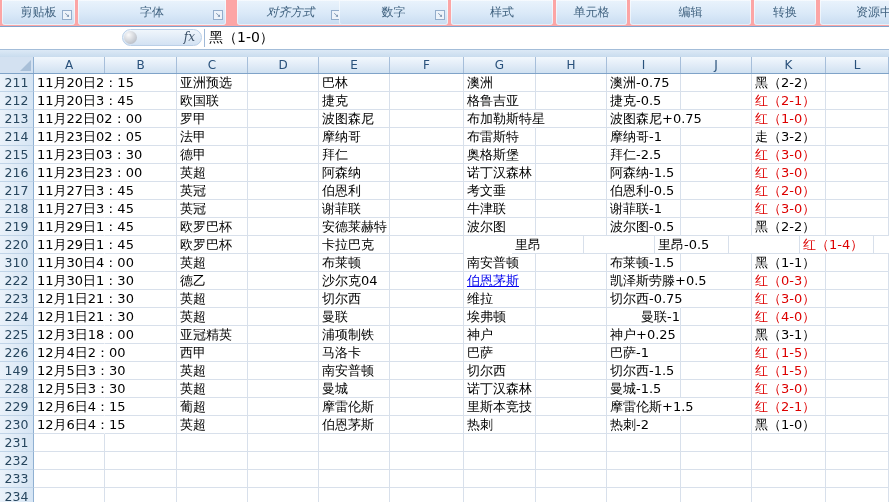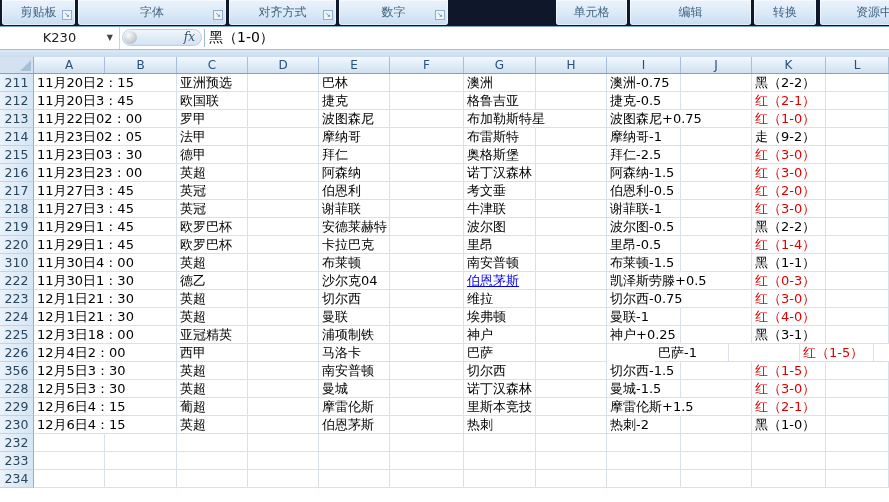--- a/index.html
+++ b/index.html
@@ -1,20 +1,20 @@
 <!DOCTYPE html>
 <html style="--result-red: #dd0000; --hyperlink: #0000ee;"><head>
 <meta charset="utf-8">
 <style>
   html,body{margin:0;padding:0;}
   body{width:889px;height:502px;overflow:hidden;font-family:"DejaVu Sans",sans-serif;background:#fff;}
   #app{position:relative;width:889px;height:502px;overflow:hidden;}
 
   
-  #ribbon{position:relative;height:26px;background:#0f172a;border-bottom:1px solid #7ea2cc;padding-left:28px;}
+  #ribbon{position:relative;height:26px;background:#fca5a5;border-bottom:1px solid #7ea2cc;padding-left:28px;}
   .rgroup{position:absolute;top:0;height:25px;border-radius:0 0 3px 3px;
     background:linear-gradient(to bottom,#eaf3fc,#dae9f8 55%,#c8dcf1);
     box-shadow:inset 0 0 0 1px rgba(255,255,255,.55);
     display:flex;align-items:center;justify-content:center;}
   .rgroup .glabel{font-size:12px;color:#3f617f;white-space:nowrap;}
   .launcher{position:absolute;right:3px;bottom:5px;width:10px;height:10px;box-sizing:border-box;
     border:1px solid #93adcb;background:#edf3fa;color:#5f7c9e;font-size:7px;line-height:8px;text-align:center;}
 
   
   #fbar{position:relative;height:22px;background:#fff;border-bottom:1px solid #a3bdd9;}
@@ -61,47 +61,46 @@
 
   <div id="ribbon">
       <div class="rgroup" style="left: 2px; width: 73px;">
         <span class="glabel">剪贴板</span>
         <div class="launcher">↘</div>
       </div>
       <div class="rgroup" style="left: 78px; width: 148px;">
         <span class="glabel">字体</span>
         <div class="launcher">↘</div>
       </div>
-      <div class="rgroup" style="left: 229px; width: 107px;">
+      <div class="rgroup" style="left: 237px; width: 107px; font-style: italic;">
         <span class="glabel">对齐方式</span>
         <div class="launcher">↘</div>
       </div>
       <div class="rgroup" style="left: 339px; width: 109px;">
         <span class="glabel">数字</span>
         <div class="launcher">↘</div>
       </div>
+      <div class="rgroup" style="left: 451px; width: 102px;">
+        <span class="glabel">样式</span>
+      </div>
       <div class="rgroup" style="left: 556px; width: 71px;">
         <span class="glabel">单元格</span>
       </div>
       <div class="rgroup" style="left: 630px; width: 121px;">
         <span class="glabel">编辑</span>
       </div>
       <div class="rgroup" style="left: 754px; width: 62px;">
         <span class="glabel">转换</span>
       </div>
       <div class="rgroup" style="left: 820px; width: 120px;">
         <span class="glabel">资源中心</span>
       </div>
     </div>
 
   <div id="fbar">
-    <div id="namebox">
-      <span>K230</span>
-      <span class="arrow">▼</span>
-    </div>
     <div id="fpill">
       <span class="ball"></span>
       <span class="fx">fx</span>
     </div>
     <div id="fsep"></div>
     <div id="fcontent">黑（1-0）</div>
   </div>
 
   <div id="gap"></div>
 
@@ -174,21 +173,21 @@
           <div class="cell spill" style="width: 71px;">11月23日02：05</div>
           <div class="cell" style="width: 72px;"></div>
           <div class="cell" style="width: 71px;">法甲</div>
           <div class="cell" style="width: 71px;"></div>
           <div class="cell" style="width: 71px;">摩纳哥</div>
           <div class="cell" style="width: 74px;"></div>
           <div class="cell" style="width: 72px;">布雷斯特</div>
           <div class="cell" style="width: 71px;"></div>
           <div class="cell" style="width: 74px;">摩纳哥-1</div>
           <div class="cell" style="width: 71px;"></div>
-          <div class="cell" style="width: 74px;">走（9-2）</div>
+          <div class="cell" style="width: 74px;">走（3-2）</div>
           <div class="cell" style="width: 63px;"></div>
         </div>
         <div class="row">
           <div class="rowhead">215</div>
           <div class="cell spill" style="width: 71px;">11月23日03：30</div>
           <div class="cell" style="width: 72px;"></div>
           <div class="cell" style="width: 71px;">德甲</div>
           <div class="cell" style="width: 71px;"></div>
           <div class="cell" style="width: 71px;">拜仁</div>
           <div class="cell" style="width: 74px;"></div>
@@ -260,21 +259,21 @@
           <div class="cell" style="width: 63px;"></div>
         </div>
         <div class="row">
           <div class="rowhead">220</div>
           <div class="cell spill" style="width: 71px;">11月29日1：45</div>
           <div class="cell" style="width: 72px;"></div>
           <div class="cell" style="width: 71px;">欧罗巴杯</div>
           <div class="cell" style="width: 71px;"></div>
           <div class="cell" style="width: 71px;">卡拉巴克</div>
           <div class="cell" style="width: 74px;"></div>
-          <div class="cell" style="width: 72px;">里昂</div>
+          <div class="cell" style="width: 72px; margin-left: 48px;">里昂</div>
           <div class="cell" style="width: 71px;"></div>
           <div class="cell" style="width: 74px;">里昂-0.5</div>
           <div class="cell" style="width: 71px;"></div>
           <div class="cell red" style="width: 74px;">红（1-4）</div>
           <div class="cell" style="width: 63px;"></div>
         </div>
         <div class="row">
           <div class="rowhead">310</div>
           <div class="cell spill" style="width: 71px;">11月30日4：00</div>
           <div class="cell" style="width: 72px;"></div>
@@ -322,21 +321,21 @@
         <div class="row">
           <div class="rowhead">224</div>
           <div class="cell spill" style="width: 71px;">12月1日21：30</div>
           <div class="cell" style="width: 72px;"></div>
           <div class="cell" style="width: 71px;">英超</div>
           <div class="cell" style="width: 71px;"></div>
           <div class="cell" style="width: 71px;">曼联</div>
           <div class="cell" style="width: 74px;"></div>
           <div class="cell" style="width: 72px;">埃弗顿</div>
           <div class="cell" style="width: 71px;"></div>
-          <div class="cell" style="width: 74px;">曼联-1</div>
+          <div class="cell" style="width: 74px; text-align: right;">曼联-1</div>
           <div class="cell" style="width: 71px;"></div>
           <div class="cell red" style="width: 74px;">红（4-0）</div>
           <div class="cell" style="width: 63px;"></div>
         </div>
         <div class="row">
           <div class="rowhead">225</div>
           <div class="cell spill" style="width: 71px;">12月3日18：00</div>
           <div class="cell" style="width: 72px;"></div>
           <div class="cell" style="width: 71px;">亚冠精英</div>
           <div class="cell" style="width: 71px;"></div>
@@ -352,27 +351,27 @@
         <div class="row">
           <div class="rowhead">226</div>
           <div class="cell spill" style="width: 71px;">12月4日2：00</div>
           <div class="cell" style="width: 72px;"></div>
           <div class="cell" style="width: 71px;">西甲</div>
           <div class="cell" style="width: 71px;"></div>
           <div class="cell" style="width: 71px;">马洛卡</div>
           <div class="cell" style="width: 74px;"></div>
           <div class="cell" style="width: 72px;">巴萨</div>
           <div class="cell" style="width: 71px;"></div>
-          <div class="cell" style="width: 74px; margin-left: 48px;">巴萨-1</div>
+          <div class="cell" style="width: 74px;">巴萨-1</div>
           <div class="cell" style="width: 71px;"></div>
           <div class="cell red" style="width: 74px;">红（1-5）</div>
           <div class="cell" style="width: 63px;"></div>
         </div>
         <div class="row">
-          <div class="rowhead">356</div>
+          <div class="rowhead">149</div>
           <div class="cell spill" style="width: 71px;">12月5日3：30</div>
           <div class="cell" style="width: 72px;"></div>
           <div class="cell" style="width: 71px;">英超</div>
           <div class="cell" style="width: 71px;"></div>
           <div class="cell" style="width: 71px;">南安普顿</div>
           <div class="cell" style="width: 74px;"></div>
           <div class="cell" style="width: 72px;">切尔西</div>
           <div class="cell" style="width: 71px;"></div>
           <div class="cell" style="width: 74px;">切尔西-1.5</div>
           <div class="cell" style="width: 71px;"></div>
@@ -418,20 +417,35 @@
           <div class="cell" style="width: 71px;">伯恩茅斯</div>
           <div class="cell" style="width: 74px;"></div>
           <div class="cell" style="width: 72px;">热刺</div>
           <div class="cell" style="width: 71px;"></div>
           <div class="cell" style="width: 74px;">热刺-2</div>
           <div class="cell" style="width: 71px;"></div>
           <div class="cell" style="width: 74px;">黑（1-0）</div>
           <div class="cell" style="width: 63px;"></div>
         </div>
         <div class="row">
+          <div class="rowhead">231</div>
+          <div class="cell" style="width: 71px;"></div>
+          <div class="cell" style="width: 72px;"></div>
+          <div class="cell" style="width: 71px;"></div>
+          <div class="cell" style="width: 71px;"></div>
+          <div class="cell" style="width: 71px;"></div>
+          <div class="cell" style="width: 74px;"></div>
+          <div class="cell" style="width: 72px;"></div>
+          <div class="cell" style="width: 71px;"></div>
+          <div class="cell" style="width: 74px;"></div>
+          <div class="cell" style="width: 71px;"></div>
+          <div class="cell" style="width: 74px;"></div>
+          <div class="cell" style="width: 63px;"></div>
+        </div>
+        <div class="row">
           <div class="rowhead">232</div>
           <div class="cell" style="width: 71px;"></div>
           <div class="cell" style="width: 72px;"></div>
           <div class="cell" style="width: 71px;"></div>
           <div class="cell" style="width: 71px;"></div>
           <div class="cell" style="width: 71px;"></div>
           <div class="cell" style="width: 74px;"></div>
           <div class="cell" style="width: 72px;"></div>
           <div class="cell" style="width: 71px;"></div>
           <div class="cell" style="width: 74px;"></div>

